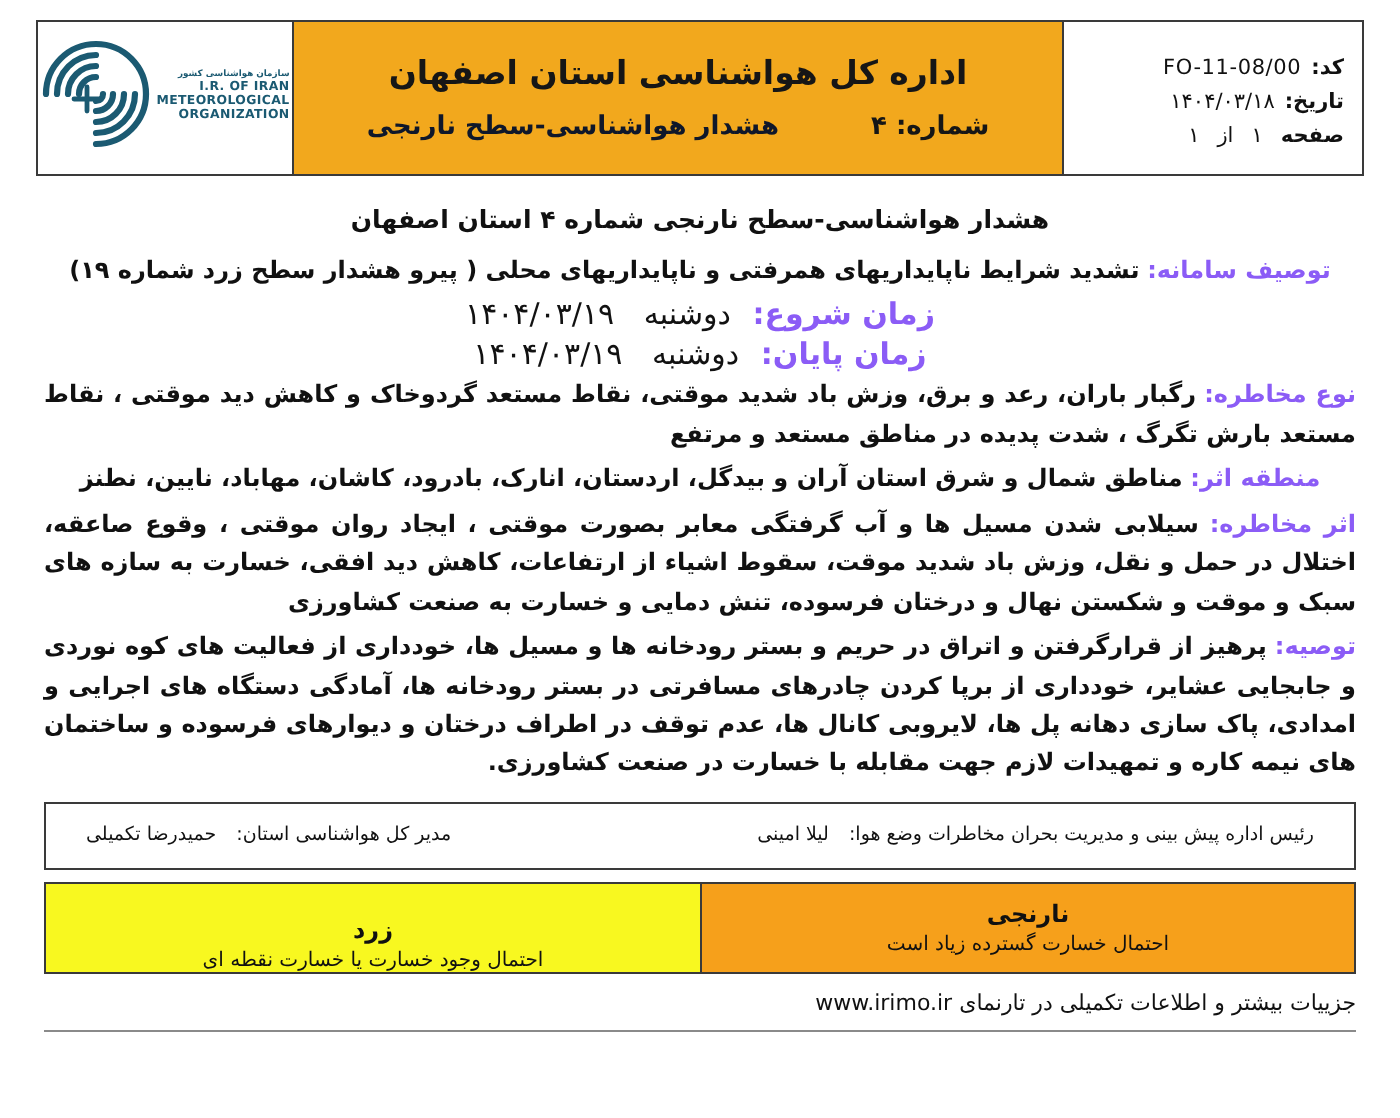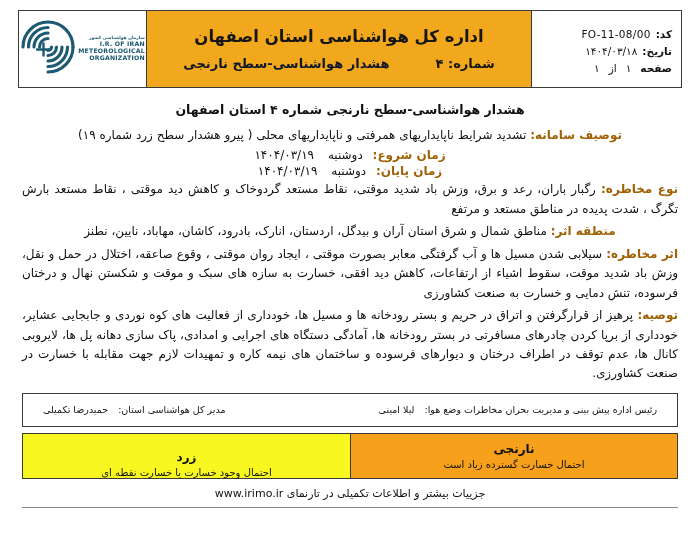--- a/index.html
+++ b/index.html
@@ -167,25 +167,25 @@
     font-size: 12px;
     line-height: 1.62;
     margin-bottom: 3px;
     text-align: justify;
     text-justify: inter-word;
     color: #111;
   }
   .field.centered { text-align: center; }
   .f-label {
     font-weight: bold;
-    color: #a16207;
-  }
-  .f-value { color: #111; }
+    color: #8b5cf6;
+  }
+  .f-value { color: #111; font-weight: bold; }
   .time-line {
-    font-size: 12px;
+    font-size: 15px;
     text-align: center;
     margin-bottom: 2px;
   }
   .time-line .f-label { margin-left: 6px; }
   .time-line .day { margin-left: 10px; }
   .time-line .date { direction: ltr; display: inline-block; letter-spacing: 0.4px; }
 
   
   .sign-box {
     border: 1.5px solid #3a3a3a;
@@ -234,21 +234,20 @@
     color: #111;
   }
   .legend-desc {
     font-size: 10px;
     color: #111;
   }
 
   
   .footer {
     margin-top: 8px;
-    text-align: center;
     font-size: 11px;
     color: #111;
     direction: rtl;
   }
   .footer .url { direction: ltr; display: inline-block; }
   .footer-rule {
     margin-top: 7px;
     border-top: 1.2px solid #8a8a8a;
     width: 100%;
   }

